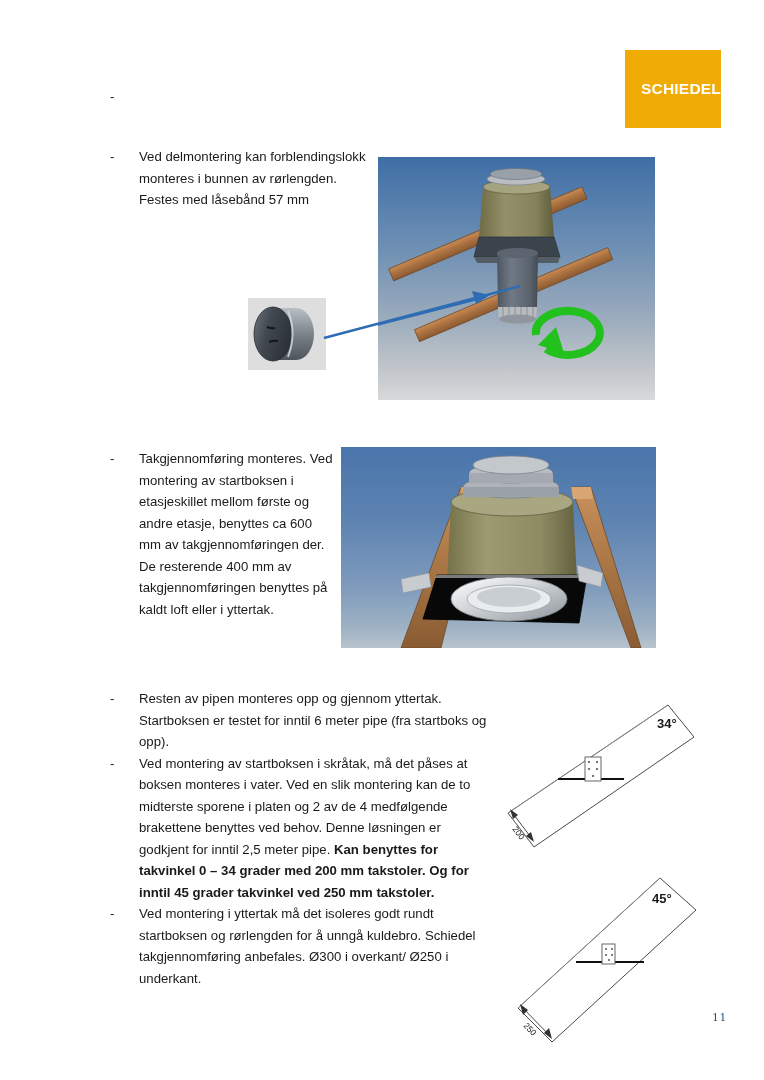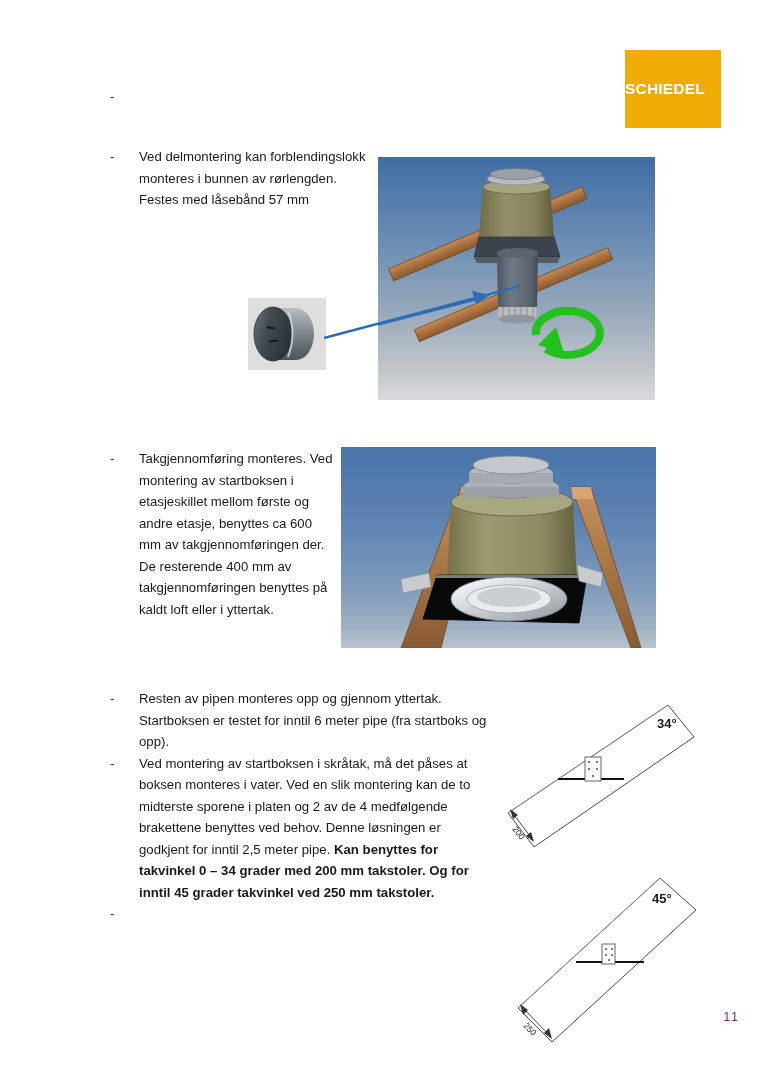--- a/index.html
+++ b/index.html
@@ -25,21 +25,21 @@
   
   .logo-box {
     position: absolute;
     left: 625px;
     top: 50px;
     width: 96px;
     height: 78px;
     background: #F0AC05;
     display: flex;
     align-items: center;
-    justify-content: flex-start;
+    justify-content: flex-end;
   }
   .logo-text {
     color: #ffffff;
     font-family: "Liberation Sans", sans-serif;
     font-weight: bold;
     font-size: 15.5px;
     letter-spacing: 0.2px;
     line-height: 1;
     user-select: none;
   }
@@ -134,24 +134,24 @@
     font-size: 8.5px;
     fill: #1a1a1a;
   }
 
   
   .page-number {
     position: absolute;
     left: 700px;
     top: 1010px;
     width: 40px;
-    text-align: right;
-    font-family: Liberation Sans, sans-serif;
+    text-align: center;
+    font-family: Liberation Serif, serif;
     font-size: 12px;
-    color: #701a75;
+    color: #0c4a6e;
     letter-spacing: 2px;
   }
 </style>
 </head>
 <body>
 
 <div class="page">
 
   <div class="logo-box" style="background: rgb(240, 172, 5);">
     <span class="logo-text" style="color: rgb(255, 255, 255);">SCHIEDEL</span>
@@ -327,20 +327,21 @@
     <div class="bullet-row">
       <span class="dash">-</span>
       <span>Resten av pipen monteres opp og gjennom yttertak. Startboksen er testet for inntil 6 meter pipe (fra startboks og opp).</span>
     </div>
     <div class="bullet-row">
       <span class="dash">-</span>
       <span>Ved montering av startboksen i skråtak, må det påses at boksen monteres i vater. Ved en slik montering kan de to midterste sporene i platen og 2 av de 4 medfølgende brakettene benyttes ved behov. Denne løsningen er godkjent for inntil 2,5 meter pipe. </span><b class="bold">Kan benyttes for takvinkel 0 – 34 grader med 200 mm takstoler. Og for inntil 45 grader takvinkel ved 250 mm takstoler.</b>
     </div>
     <div class="bullet-row">
       <span class="dash">-</span>
+      <span>Ved montering i yttertak må det isoleres godt rundt startboksen og rørlengden for å unngå kuldebro. Schiedel takgjennomføring anbefales. Ø300 i overkant/ Ø250 i underkant.</span>
     </div>
   </div>
 
   <div class="tech" id="tech-34">
     <svg width="256" height="152" viewBox="0 0 256 152" xmlns="http://www.w3.org/2000/svg">
 
       <polygon points="176,4 202,36 42,146 16,112" fill="#ffffff" stroke="#4a4a4a" stroke-width="1"></polygon>
 
       <line x1="176" y1="4" x2="16" y2="112" stroke="#9a9a9a" stroke-width="0.7"></line>
 

